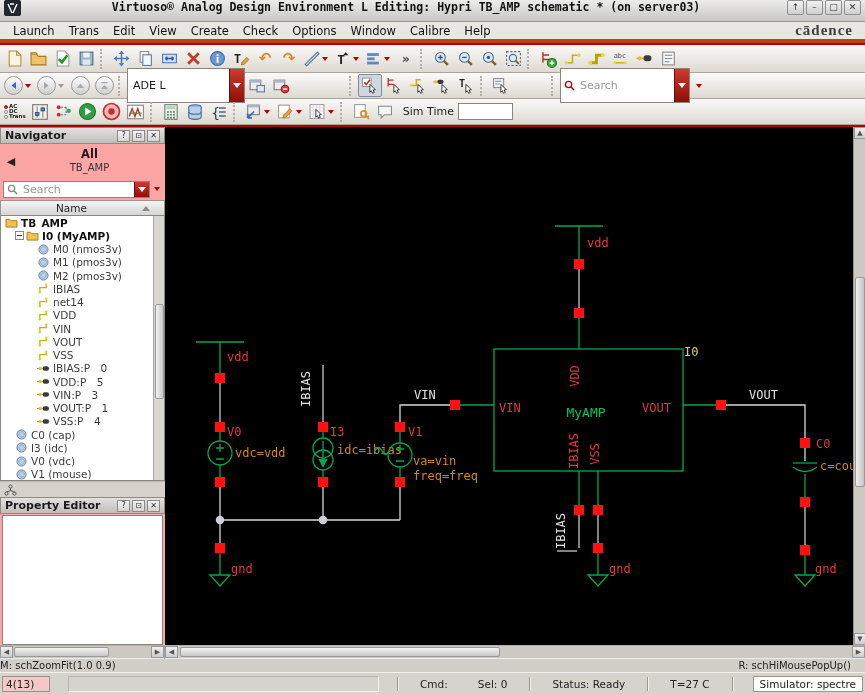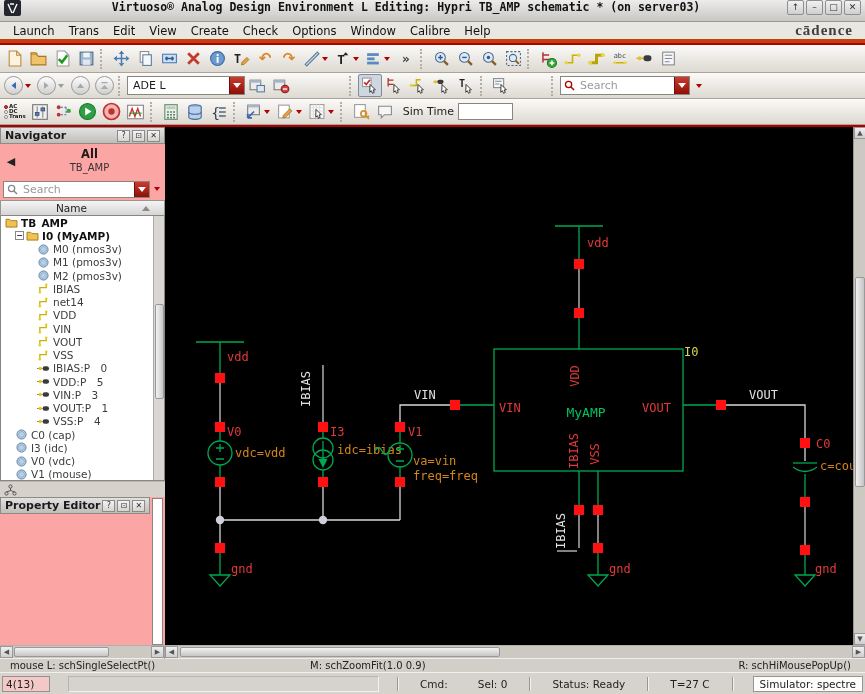--- a/index.html
+++ b/index.html
@@ -26,21 +26,21 @@
   .tbtn { min-width:24px; height:23px; display:flex; align-items:center; justify-content:center; border:1px solid transparent; border-radius:2px; padding:0 1px; }
   .tbtn.active { background:#cfd6df; border:1px solid #7d8c9c; }
   .tsep { width:7px; height:20px; margin:0 2px; border-left:2px dotted #b4aea5; }
   .caret-red { width:0; height:0; border-left:3.5px solid transparent; border-right:3.5px solid transparent; border-top:4px solid #b00000; margin:0 2px; }
   .caret-gray { width:0; height:0; border-left:3.5px solid transparent; border-right:3.5px solid transparent; border-top:4px solid #9a9a9a; margin:0 2px; }
   .undo-glyph,.redo-glyph { color:#d8862a; font-size:15px; font-weight:bold; line-height:1; }
   .overflow-glyph { font-size:12px; color:#444; font-weight:bold; }
   .navbtn { width:19px; height:19px; border-radius:50%; background:linear-gradient(#fdfdfd,#cfcfcf); border:1px solid #9a9a9a; display:flex; align-items:center; justify-content:center; font-size:10px; }
   .navbtn.dis { color:#aaa; }
   .navbtn.en { color:#3a6ab0; }
-  .combo { display:flex; align-items:center; height:19px; border:1px solid #8a867e; background:#fff; }
+  .combo { display:flex; align-items:center; height:35px; border:1px solid #8a867e; background:#fff; }
   .combo .val { padding:0 5px; font-size:11px; min-width:84px; }
   .combo .ph { color:#999; }
   .combo-btn { width:15px; height:100%; background:linear-gradient(#cc3b2e,#8e0f08); display:flex; align-items:center; justify-content:center; border-left:1px solid #6e0c06; }
   .combo-btn .tri { width:0; height:0; border-left:4px solid transparent; border-right:4px solid transparent; border-top:5px solid #fff; }
   .simtime-input { width:55px; height:17px; border:1px solid #8a867e; background:#fff; font-size:11px; padding:0 2px; }
   .simtime-label { font-size:11px; margin:0 4px 0 6px; color:#222; }
   .acdc-stack { display:flex; flex-direction:column; line-height:5px; font-size:5.5px; font-weight:bold; color:#222; }
   .acdc-row { display:flex; align-items:center; gap:1px; }
   .radio-dot { width:4px; height:4px; border-radius:50%; border:1px solid #888; background:#fff; }
   .radio-dot.on { background:#d03030; border-color:#902020; }
@@ -66,21 +66,21 @@
   .tree { position:relative; height:265px; background:#fff; border:1px solid #8a867f; border-top:none; overflow:hidden; }
   .trow { height:13.25px; display:flex; align-items:center; font-size:10.5px; color:#3c3c3c; white-space:nowrap; }
   .trow.b { font-weight:bold; color:#111; }
   .d0 { padding-left:4px; } .d1 { padding-left:14px; } .d2 { padding-left:36px; }
   .exp { width:9px; height:9px; border:1px solid #888; background:#fff; font-size:8px; line-height:7px; text-align:center; color:#333; margin-right:2px; flex:none; }
   .ti { width:13px; height:11px; margin-right:3px; flex:none; }
   .tlabel { overflow:hidden; }
   .vscroll-tree { position:absolute; right:0; top:0; width:11px; height:100%; background:#dad7d2; border-left:1px solid #aaa; }
   .vscroll-tree .thumb { position:absolute; left:1px; width:9px; top:88px; height:95px; background:linear-gradient(90deg,#f2f2f2,#c8c8c8); border:1px solid #999; border-radius:2px; }
   .nav-footer { height:16px; display:flex; align-items:center; padding:0 4px; background:#d6d2cb; border-top:1px solid #bdb9b2; }
-  .prop-panel { height:148px; display:flex; }
+  .prop-panel { height:148px; display:flex; flex-direction:column; }
   .prop-body { flex:1; background:#fff; border:1px solid #8a867f; margin:1px 2px 0 2px; }
 
   .canvas-wrap { position:relative; width:700px; height:518px; background:#000; }
   .schem { position:absolute; left:0; top:0; }
   .vscroll-canvas { position:absolute; right:0; top:0; width:12px; height:518px; background:#ccc9c3; border-left:1px solid #9a968f; }
   .vscroll-canvas .arr { position:absolute; left:0; width:12px; height:12px; background:linear-gradient(#efefef,#cfcfcf); border:1px solid #999; font-size:7px; text-align:center; line-height:10px; color:#555; }
   .vscroll-canvas .arr.up { top:0; } .vscroll-canvas .arr.dn { bottom:0; }
   .vscroll-canvas .thumb { position:absolute; left:1px; width:10px; top:150px; height:210px; background:linear-gradient(90deg,#f0f0f0,#c4c4c4); border:1px solid #999; border-radius:2px; }
 
   
@@ -880,21 +880,20 @@
       <span class="arr r">▶</span>
     </div>
     <div class="hs hs-canvas">
       <span class="arr l">◀</span>
       <span class="thumb"></span>
       <span class="arr r">▶</span>
     </div>
   </div>
 
   <div class="sline">
-    <span class="l">mouse L: schSingleSelectPt()</span>
     <span class="m">M: schZoomFit(1.0 0.9)</span>
     <span class="r">R: schHiMousePopUp()</span>
   </div>
 
   <div class="sbar">
     <span class="sb-count">4(13)</span>
     <span class="sb-field"></span>
     <span class="sb-sep"></span>
     <span class="sb-item">Cmd:</span>
     <span class="sb-item">Sel: 0</span>

